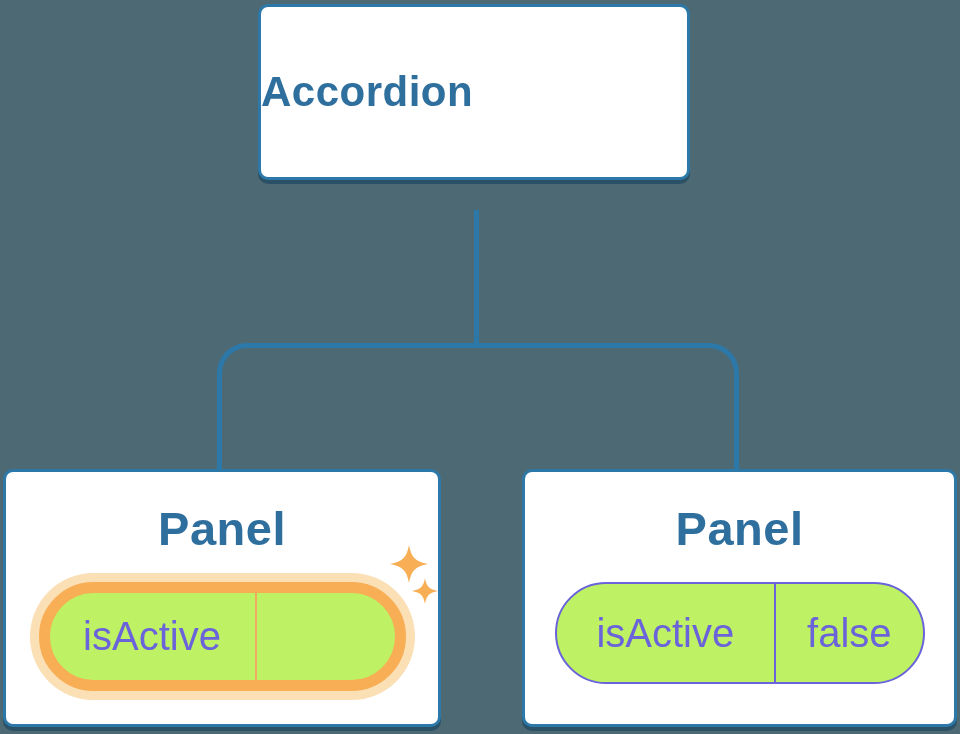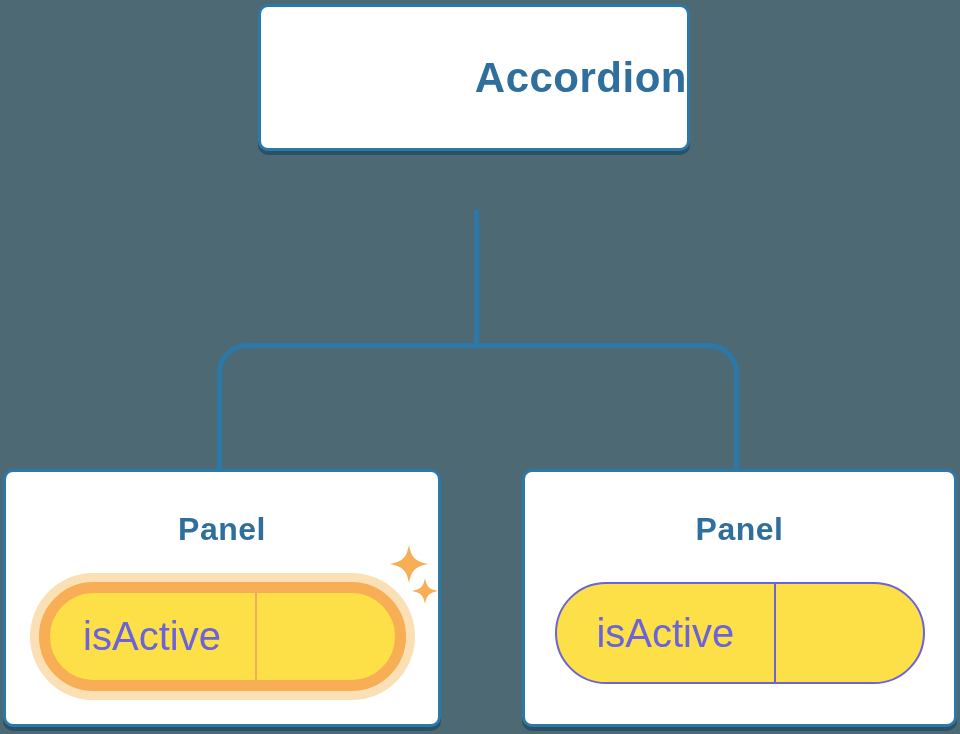--- a/index.html
+++ b/index.html
@@ -23,22 +23,22 @@
   }
   .node{
     position:absolute;
     background:#ffffff;
     border:3px solid var(--line);
     border-radius:10px;
     box-shadow:0 4px 0 var(--box-shadow);
     box-sizing:border-box;
   }
   .node-root{
-    left:258px;top:4px;width:432px;height:147px;
-    display:flex;align-items:center;justify-content:flex-end;
+    left:258px;top:4px;width:432px;height:176px;
+    display:flex;align-items:center;justify-content:flex-start;
   }
   .node-title{
     color:var(--text-blue);
     font-size:42px;
     font-weight:600;
     letter-spacing:0.5px;
   }
   .stem{
     position:absolute;
     left:474px;top:210px;
@@ -59,28 +59,28 @@
   .node-panel{
     top:469px;height:258px;
     display:flex;flex-direction:column;align-items:center;
   }
   .panel-left{left:3px;width:438px;}
   .panel-right{left:522px;width:435px;}
   .panel-title{
     margin-top:32px;
     line-height:50px;
     color:var(--text-blue);
-    font-size:32px;
+    font-size:47px;
     font-weight:600;
     letter-spacing:0.5px;
   }
   .pill{
     margin-top:28px;
     box-sizing:border-box;
-    background:#fde047;
+    background:#bef264;
     border-radius:999px;
     display:flex;
     align-items:stretch;
     overflow:hidden;
   }
   .pill-active{
     width:367px;height:109px;
     border:11px solid var(--orange);
     box-shadow:0 0 0 9px var(--orange-glow);
   }
@@ -126,16 +126,17 @@
     </svg>
     <svg class="sparkle sparkle-small" viewBox="0 0 100 100" xmlns="http://www.w3.org/2000/svg">
       <path d="M50 0 C56 33 67 44 100 50 C67 56 56 67 50 100 C44 67 33 56 0 50 C33 44 44 33 50 0 Z"></path>
     </svg>
   </div>
 
   <div class="node node-panel panel-right">
     <div class="panel-title">Panel</div>
     <div class="pill pill-inactive">
       <span class="cell cell-key">isActive</span>
+      <span class="cell cell-val">false</span>
     </div>
   </div>
 
 </div>
 
 </body></html>

